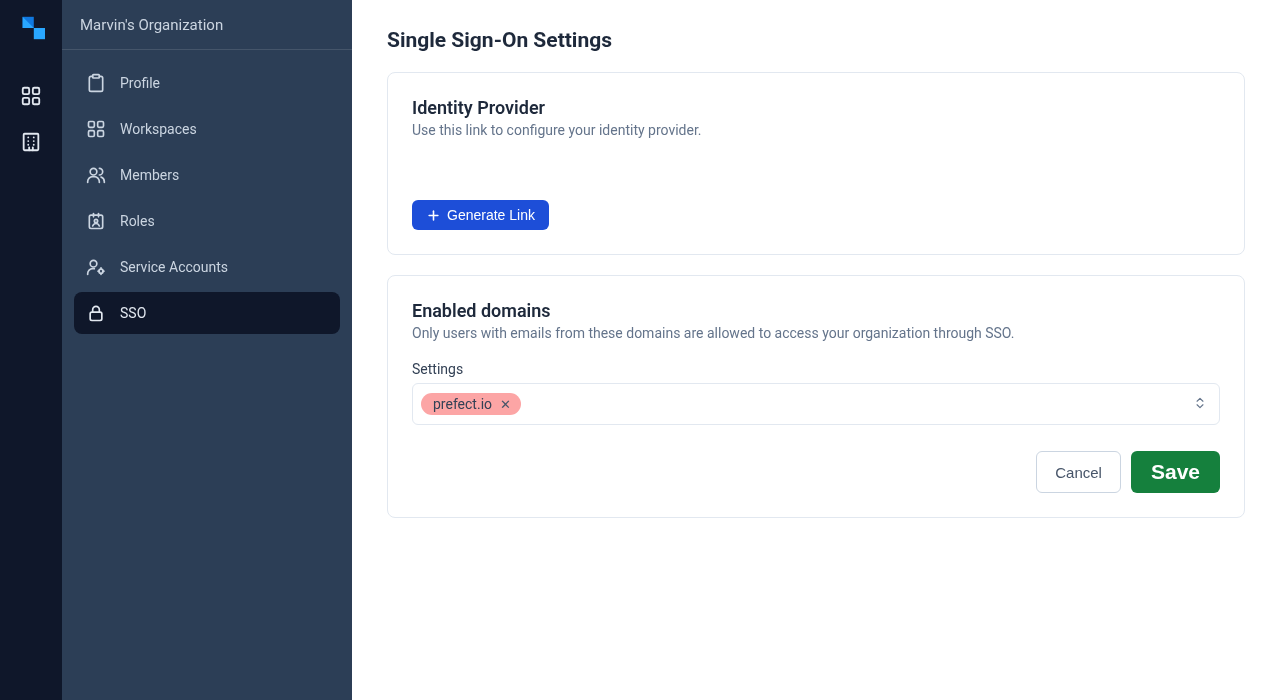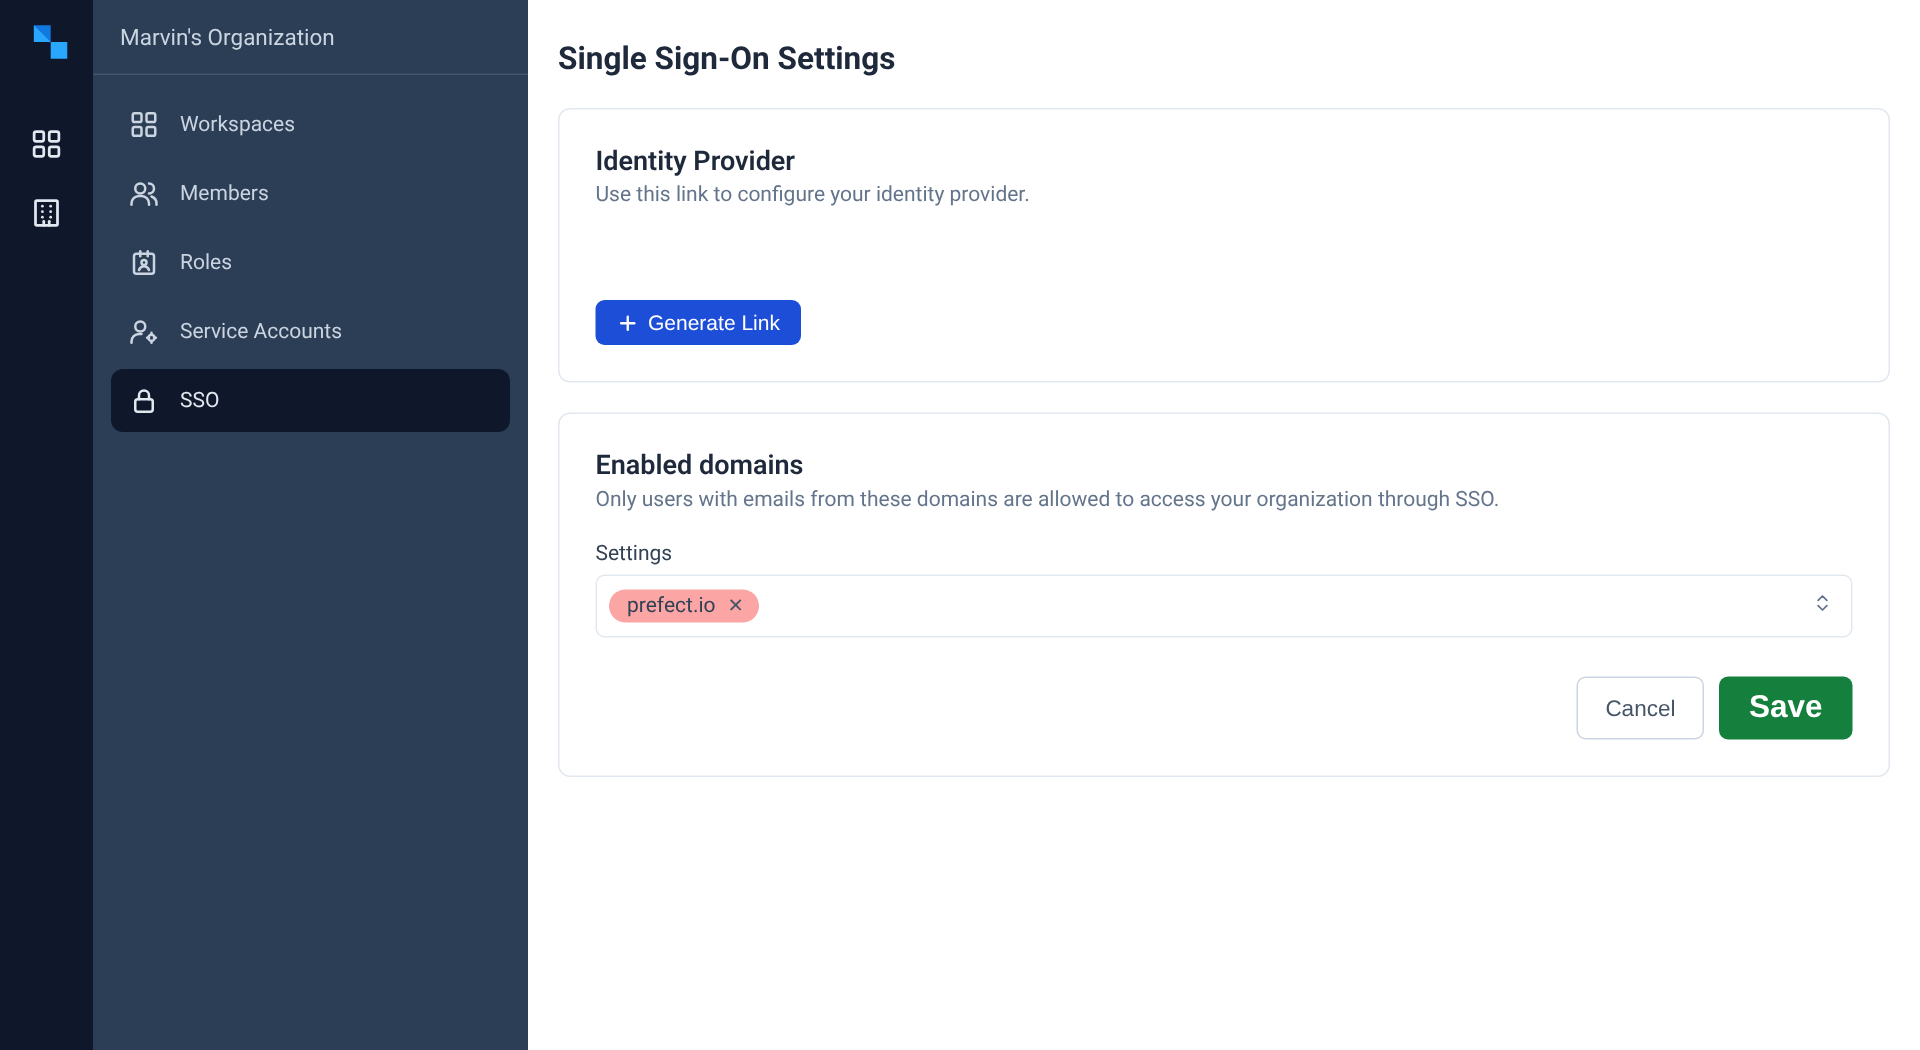--- a/index.html
+++ b/index.html
@@ -71,21 +71,21 @@
   }
   .nav-item svg { stroke: #cbd5e1; flex-shrink: 0; }
   .nav-item.active {
     background: #0f172a;
   }
   .nav-item.active, .nav-item.active svg { color: #e2e8f0; stroke: #e2e8f0; }
 
   
   .main {
     flex: 1;
-    padding: 28px 20px;
+    padding: 28px 35px;
     overflow: auto;
   }
   h1.page-title {
     font-size: 21px;
     font-weight: 700;
     color: #1e293b;
     margin-bottom: 20px;
   }
   .card {
     border: 1px solid #e2e8f0;
@@ -213,20 +213,27 @@
       <line x1="10" y1="21" x2="10" y2="18"></line>
       <line x1="14" y1="21" x2="14" y2="18"></line>
     </svg>
   </div>
 </div>
 
 <div class="sidebar">
   <div class="sidebar-header">Marvin's Organization</div>
   <nav class="sidebar-nav">
 
+    <div class="nav-item">
+      <svg width="20" height="20" viewBox="0 0 24 24" fill="none" stroke-width="2" stroke-linecap="round" stroke-linejoin="round">
+        <rect x="8" y="2" width="8" height="4" rx="1"></rect>
+        <path d="M16 4h2a2 2 0 0 1 2 2v14a2 2 0 0 1-2 2H6a2 2 0 0 1-2-2V6a2 2 0 0 1 2-2h2"></path>
+      </svg>
+      <span>Profile</span>
+    </div>
 
     <div class="nav-item">
       <svg width="20" height="20" viewBox="0 0 24 24" fill="none" stroke-width="2" stroke-linecap="round" stroke-linejoin="round">
         <rect x="3" y="3" width="7" height="7" rx="1.5"></rect>
         <rect x="14" y="3" width="7" height="7" rx="1.5"></rect>
         <rect x="3" y="14" width="7" height="7" rx="1.5"></rect>
         <rect x="14" y="14" width="7" height="7" rx="1.5"></rect>
       </svg>
       <span>Workspaces</span>
     </div>

